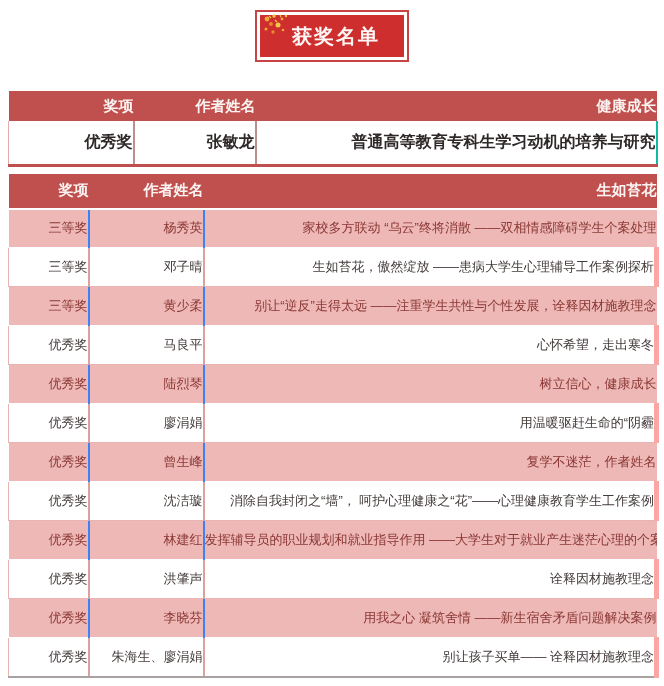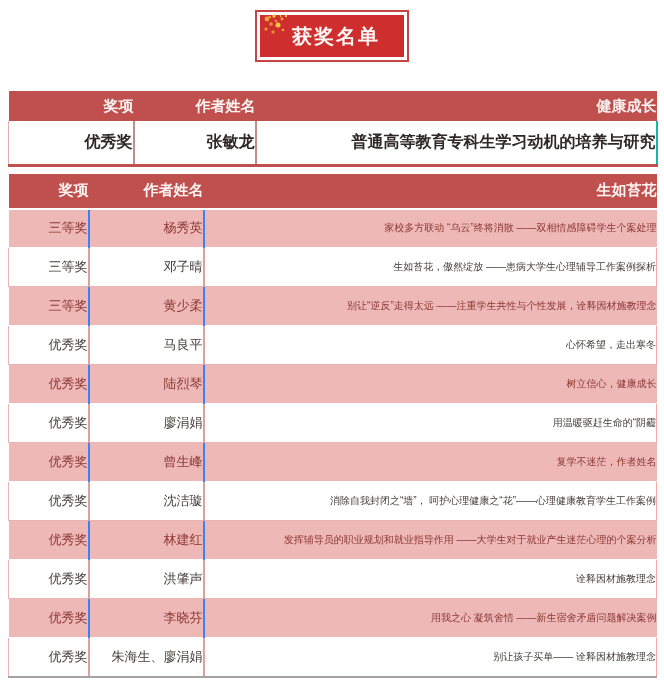--- a/index.html
+++ b/index.html
@@ -84,36 +84,36 @@
   .case-table { margin-top: 7px; }
   .case-table th {
     background: #BF504D;
     color: #FBF3F2;
     font-size: 15px;
     font-weight: bold;
     height: 35px;
     border-bottom: 2px solid #ffffff;
   }
   .case-table td { height: 39px; font-size: 13px; }
-  .case-table td.title-cell { font-size: 10px; }
+  .case-table td.title-cell { font-size: 13px; }
   .case-table tr.row-pink td {
     background: #EDB8B6;
     color: #8B3734;
     border-left: 2px solid #3b82f6;
     border-bottom: 1px solid #ffffff;
   }
   .case-table tr.row-pink td:first-child { border-left: none; }
   .case-table tr.row-white td {
     background: #ffffff;
     color: #433B3A;
     border-left: 2px solid #DCA09E;
     border-bottom: 1px solid #E8B4B2;
   }
   .case-table tr.row-white td:first-child { border-left: 1px solid #E8B4B2; }
-  .case-table tr.row-white td:last-child { border-right: 1px solid #fca5a5; }
+  .case-table tr.row-white td:last-child { border-right: 5px solid #fca5a5; }
   .case-table tbody tr:last-child td { border-bottom: 2px solid #A8A1A2; }
 </style>
 </head>
 <body>
 
 <div class="page">
 
   <div class="banner-outer">
     <div class="banner-inner">
       <span class="banner-icon">

